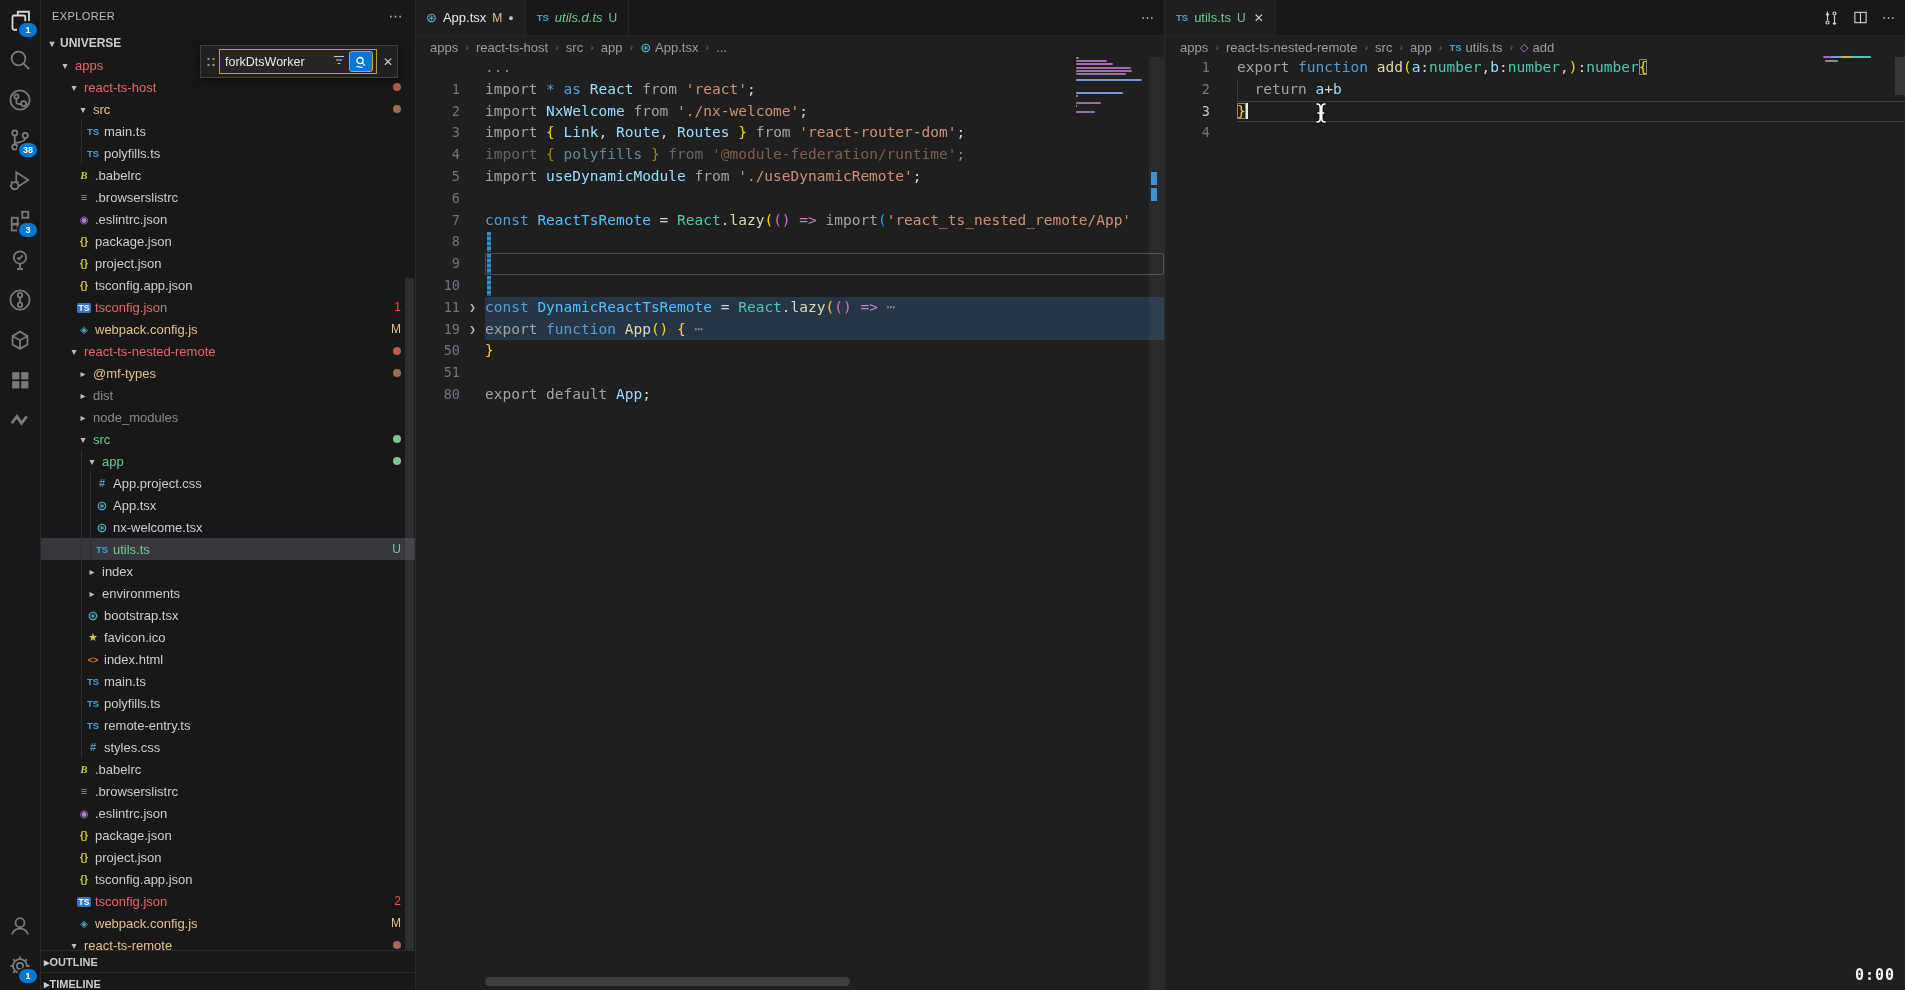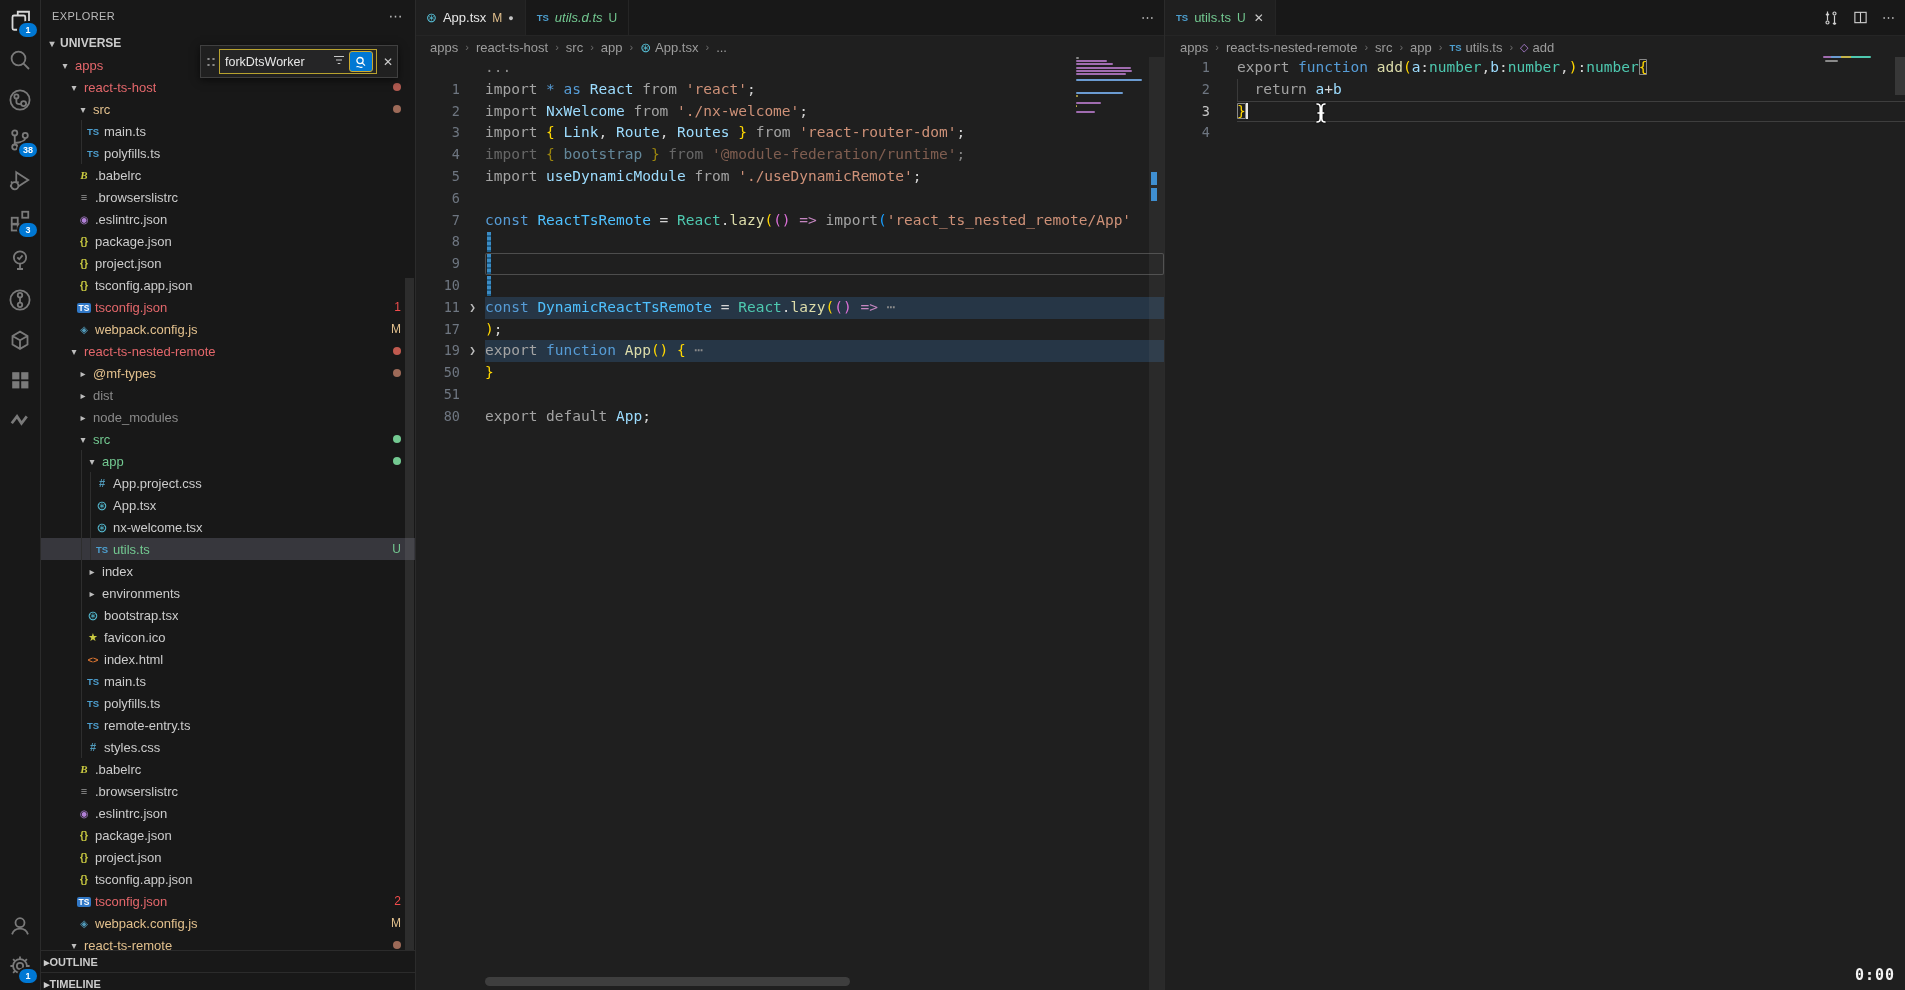--- a/index.html
+++ b/index.html
@@ -496,21 +496,21 @@
           <span class="ct"><span class="tk-kw">import </span><span class="tk-var">NxWelcome </span><span class="tk-kw">from </span><span class="tk-str">'./nx-welcome'</span><span class="tk-punct">;</span></span>
         </div>
         <div class="cl">
           <span class="ln">3</span>
           <span class="fold"></span>
           <span class="ct"><span class="tk-kw">import </span><span class="tk-brace">{ </span><span class="tk-var">Link</span><span class="tk-punct">, </span><span class="tk-var">Route</span><span class="tk-punct">, </span><span class="tk-var">Routes </span><span class="tk-brace">} </span><span class="tk-kw">from </span><span class="tk-str">'react-router-dom'</span><span class="tk-punct">;</span></span>
         </div>
         <div class="cl dimrow">
           <span class="ln">4</span>
           <span class="fold"></span>
-          <span class="ct"><span class="tk-kw">import </span><span class="tk-brace">{ </span><span class="tk-var">bootstrap </span><span class="tk-brace">} </span><span class="tk-kw">from </span><span class="tk-str">'@module-federation/runtime'</span><span class="tk-punct">;</span></span>
+          <span class="ct"><span class="tk-kw">import </span><span class="tk-brace">{ </span><span class="tk-var">polyfills </span><span class="tk-brace">} </span><span class="tk-kw">from </span><span class="tk-str">'@module-federation/runtime'</span><span class="tk-punct">;</span></span>
         </div>
         <div class="cl">
           <span class="ln">5</span>
           <span class="fold"></span>
           <span class="ct"><span class="tk-kw">import </span><span class="tk-var">useDynamicModule </span><span class="tk-kw">from </span><span class="tk-str">'./useDynamicRemote'</span><span class="tk-punct">;</span></span>
         </div>
         <div class="cl">
           <span class="ln">6</span>
           <span class="fold"></span>
           <span class="ct"></span>
@@ -538,25 +538,20 @@
           <span class="ln">10</span>
           <span class="fold">
             <i class="gbar"></i>
           </span>
           <span class="ct"></span>
         </div>
         <div class="cl hl">
           <span class="ln">11</span>
           <span class="fold">❯</span>
           <span class="ct"><span class="tk-kw2">const </span><span class="tk-cvar">DynamicReactTsRemote </span><span class="tk-punct">= </span><span class="tk-cls">React</span><span class="tk-punct">.</span><span class="tk-fn">lazy</span><span class="tk-brace">(</span><span class="tk-violet">()</span><span class="tk-punct"> </span><span class="tk-op">=&gt;</span><span class="tk-dim"> ⋯</span></span>
-        </div>
-        <div class="cl">
-          <span class="ln">17</span>
-          <span class="fold"></span>
-          <span class="ct"><span class="tk-brace">)</span><span class="tk-punct">;</span></span>
         </div>
         <div class="cl hl">
           <span class="ln">19</span>
           <span class="fold">❯</span>
           <span class="ct"><span class="tk-kw">export </span><span class="tk-kw2">function </span><span class="tk-fn">App</span><span class="tk-brace">() {</span><span class="tk-dim"> ⋯</span></span>
         </div>
         <div class="cl">
           <span class="ln">50</span>
           <span class="fold"></span>
           <span class="ct"><span class="tk-brace">}</span></span>

